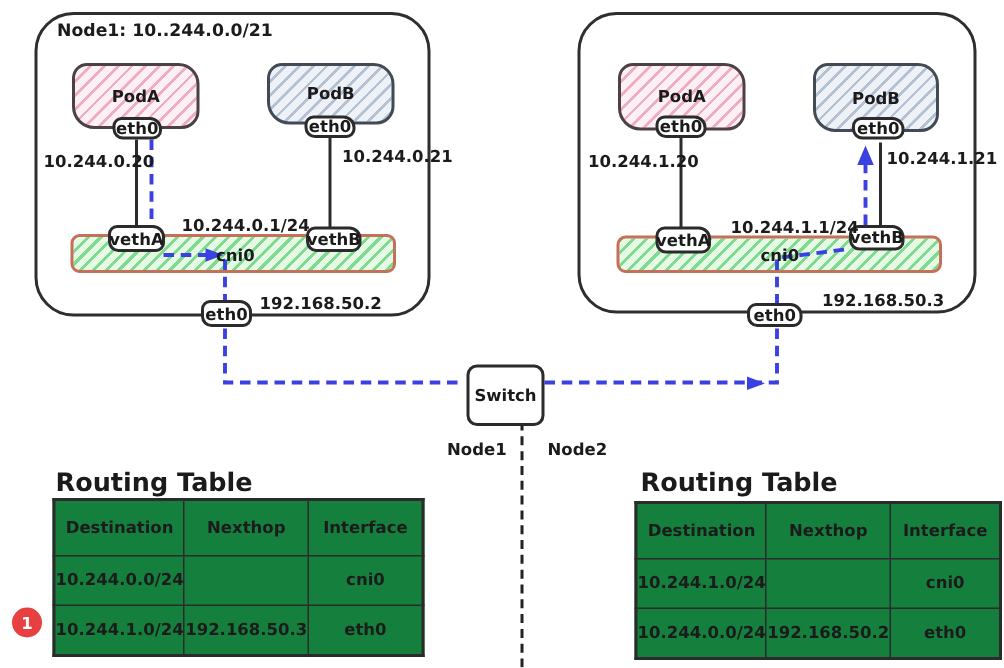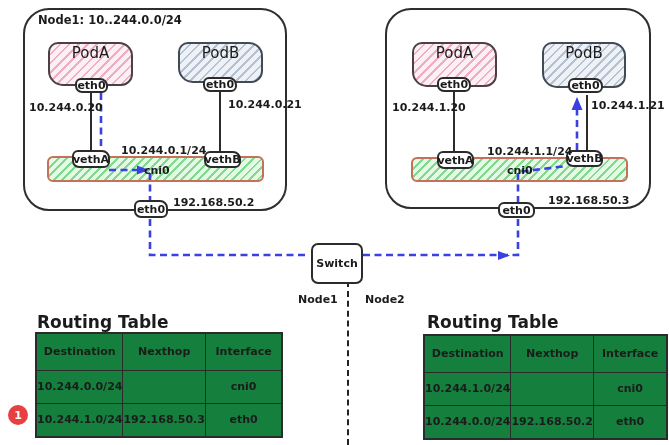--- a/index.html
+++ b/index.html
@@ -8,22 +8,22 @@
   .canvas { position:relative; width:669px; height:445px; background:#fff; overflow:hidden; }
 
   .node {
     position:absolute; border:2.2px solid #2e2e2e; border-radius:26px;
     background:#fff; z-index:1;
   }
   .node-title { position:absolute; font-size:11.5px; font-weight:bold; white-space:nowrap; z-index:3; }
 
   .pod {
     position:absolute; z-index:1; border-radius:10px 14px 12px 15px;
-    display:flex; justify-content:center;
-    font-size:15px; font-weight:normal;
+    display:flex; align-items:center; justify-content:center;
+    font-size:11px; font-weight:bold;
   }
   .pod-pink {
     border:2px solid #4c4044;
     background:#fdf0f4;
     background-image:repeating-linear-gradient(135deg, rgba(225,107,146,0.5) 0 1.8px, rgba(0,0,0,0) 1.8px 6.5px);
   }
   .pod-blue {
     border:2px solid #424a56;
     background:#eef2f7;
     background-image:repeating-linear-gradient(135deg, rgba(121,146,176,0.5) 0 1.8px, rgba(0,0,0,0) 1.8px 6.5px);
@@ -96,21 +96,21 @@
       <path d="M363 255 H518 V172 L566 166"></path>
       <path d="M577 150 V102"></path>
     </g>
     <g fill="#3a41e0" stroke="none">
       <polygon points="137,165.5 149,170 137,174.5"></polygon>
       <polygon points="498,251 510,255.5 498,260"></polygon>
       <polygon points="571.5,110 577,97 582.5,110"></polygon>
     </g>
   </svg>
 
-  <div class="node-title" style="left:38px;top:13px;">Node1: 10..244.0.0/24</div>
+  <div class="node-title" style="left:38px;top:13px;">Node1: 10..244.0.0/21</div>
 
   <div class="box" style="left:75px;top:78px;width:33px;height:15px;">
       <span>eth0</span>
     </div>
   <div class="box" style="left:203px;top:77px;width:34px;height:15px;">
       <span>eth0</span>
     </div>
   <div class="box" style="left:72px;top:150px;width:38px;height:18px;">
       <span>vethA</span>
     </div>

